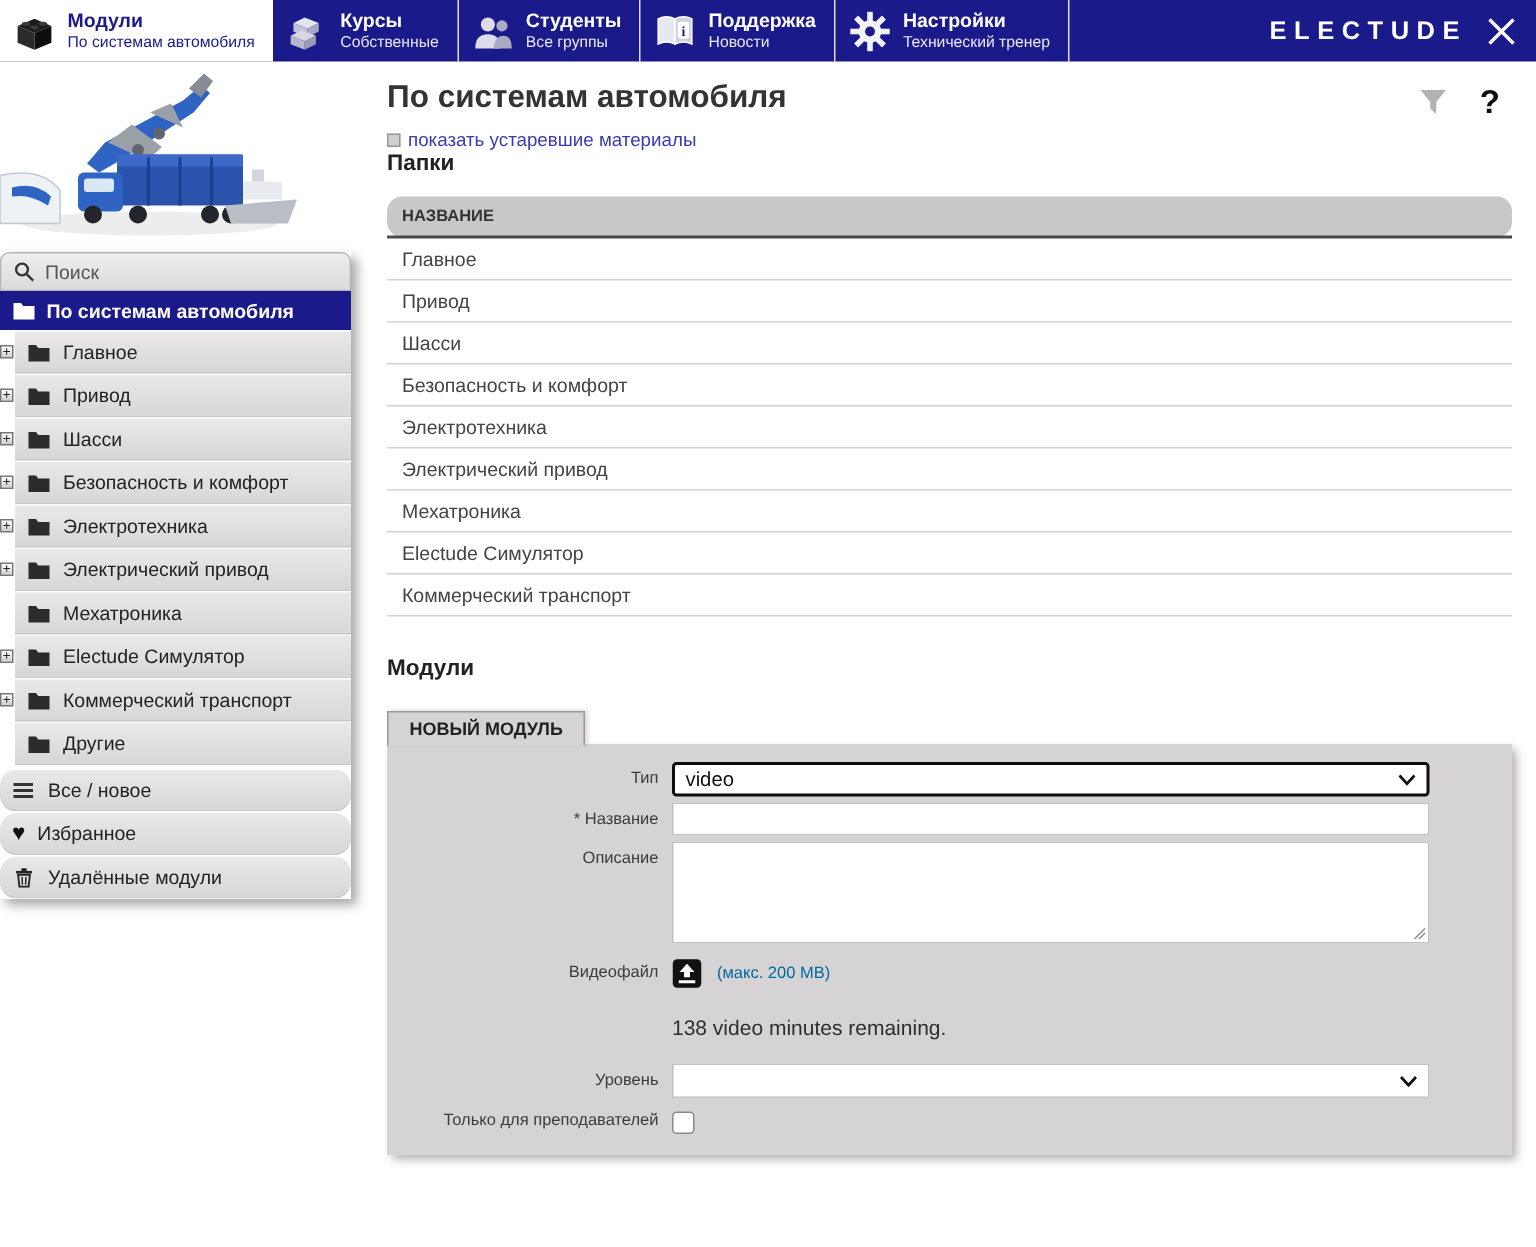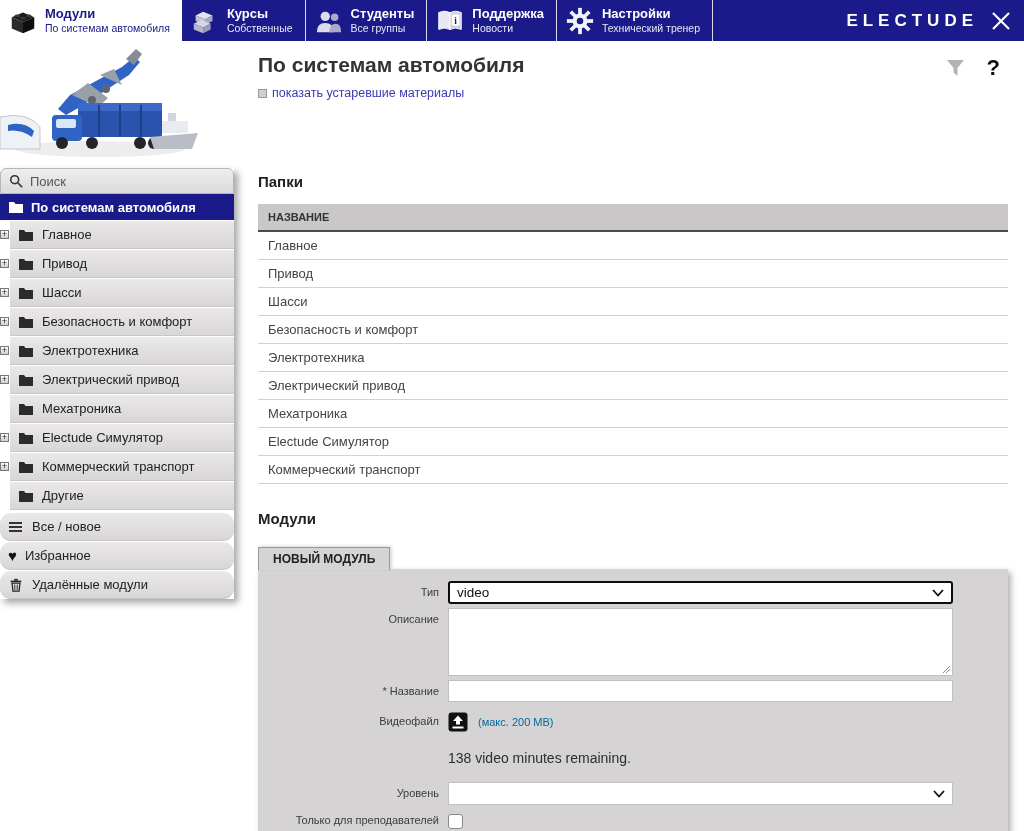--- a/index.html
+++ b/index.html
@@ -53,24 +53,24 @@
   .page-title { font-size:21px; font-weight:bold; color:#333; margin-top:8px; }
   .outdated { margin-top:9px; display:flex; align-items:center; gap:5px;
     font-size:12.5px; color:#3a3ab4; cursor:pointer; }
   .sq-icon { width:9px; height:9px; background:#cfcfcf; border:1px solid #999;
     display:inline-block; }
   .head-icons { position:absolute; right:8px; top:10px; display:flex; gap:22px;
     align-items:center; }
   .qmark { font-size:22px; font-weight:bold; color:#0d0d0d; cursor:pointer; }
 
   .section-h { font-size:15px; font-weight:bold; color:#222; }
-  .folders-h { margin-top:73px; }
+  .folders-h { }
   .ftable { margin-top:14px; width:100%; border-collapse:collapse; }
   .ftable th { background:#c9c7c7; text-align:left; font-size:11px; color:#333;
-    padding:7px 10px; border-bottom:2px solid #4a4a4a; font-weight:bold; }
+    padding:7px 10px; border-bottom:2px solid #4a4a4a; font-weight:bold;border-radius:10px; }
   .ftable td { font-size:13px; color:#444; padding:6px 10px;
     border-bottom:1px solid #d2d2d2; cursor:pointer; }
 
   .modules-h { margin-top:26px; }
   .tab { margin-top:20px; display:inline-block; padding:4px 14px;
     background:#d5d3d3; border:1px solid #9a9898; border-bottom:none;
     font-size:12px; font-weight:bold; color:#222; position:relative; z-index:2;
     box-shadow:2px -1px 3px rgba(0,0,0,.15); cursor:default; }
   .panel { position:relative; margin-top:-1px; width:750px; background:#d5d3d3;
     box-shadow:3px 3px 6px rgba(0,0,0,.3); padding:8px 0 14px 0; }
@@ -396,35 +396,35 @@
         <div class="sel sel-type">
           <span>video</span>
           <svg width="12" height="8" viewBox="0 0 12 8">
             <polyline points="1,1 6,6.5 11,1" fill="none" stroke="#111" stroke-width="1.8"></polyline>
           </svg>
         </div>
       </div>
     </div>
 
     <div class="prow">
+      <div class="plabel">* Название</div>
+      <div class="pfield">
+        <input class="tinput" type="text" value="" style="">
+      </div>
+    </div>
+
+    <div class="prow">
       <div class="plabel">Описание</div>
       <div class="pfield">
         <div class="tarea">
           <svg width="10" height="10" viewBox="0 0 10 10" style="position:absolute; right:1px; bottom:1px;">
             <line x1="2" y1="9" x2="9" y2="2" stroke="#8a8a8a" stroke-width="1"></line>
             <line x1="5" y1="9" x2="9" y2="5" stroke="#8a8a8a" stroke-width="1"></line>
           </svg>
         </div>
-      </div>
-    </div>
-
-    <div class="prow">
-      <div class="plabel">* Название</div>
-      <div class="pfield">
-        <input class="tinput" type="text" value="" style="">
       </div>
     </div>
 
     <div class="prow" style="margin-top:8px;">
       <div class="plabel">Видеофайл</div>
       <div class="pfield">
         <div class="upl-row">
           <svg width="20" height="20" viewBox="0 0 20 20">
             <rect x="0.5" y="0.5" width="19" height="19" rx="3" fill="#111"></rect>
             <polygon points="10,3.5 15,9 12,9 12,12.5 8,12.5 8,9 5,9" fill="#fff"></polygon>

